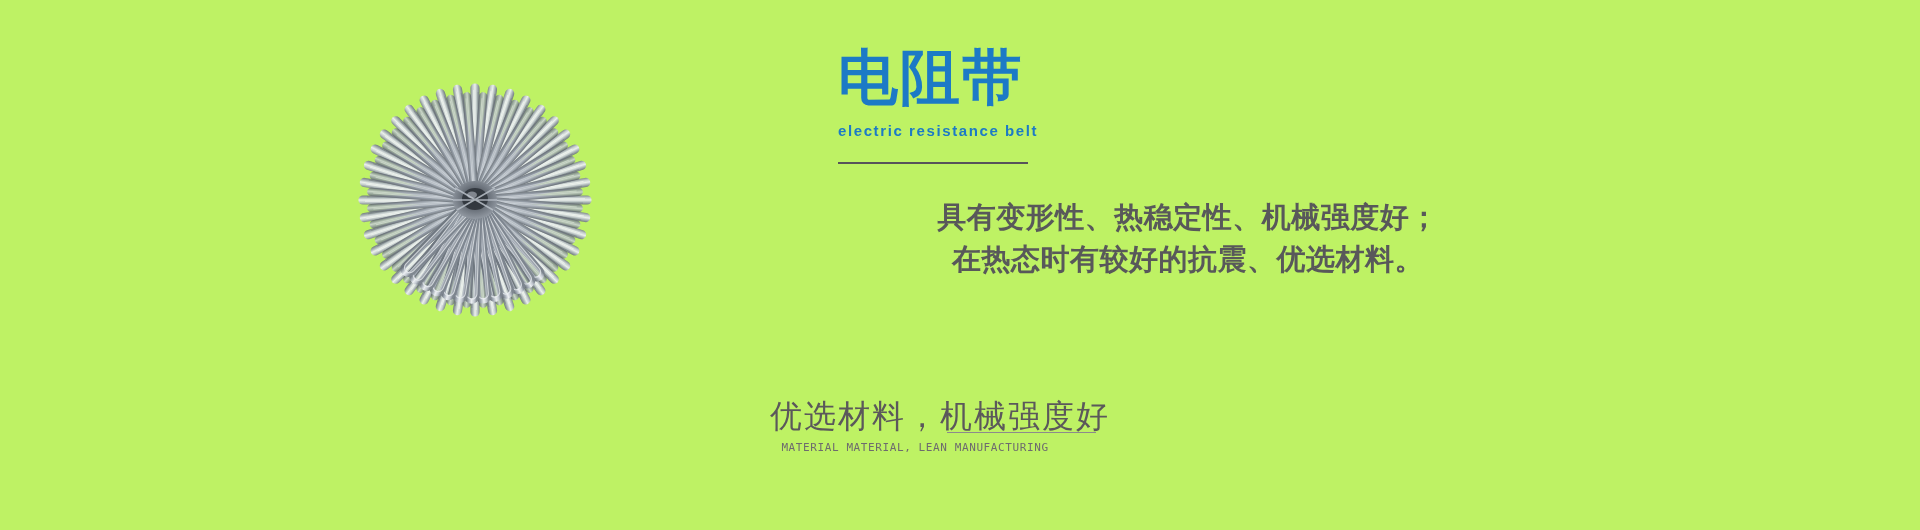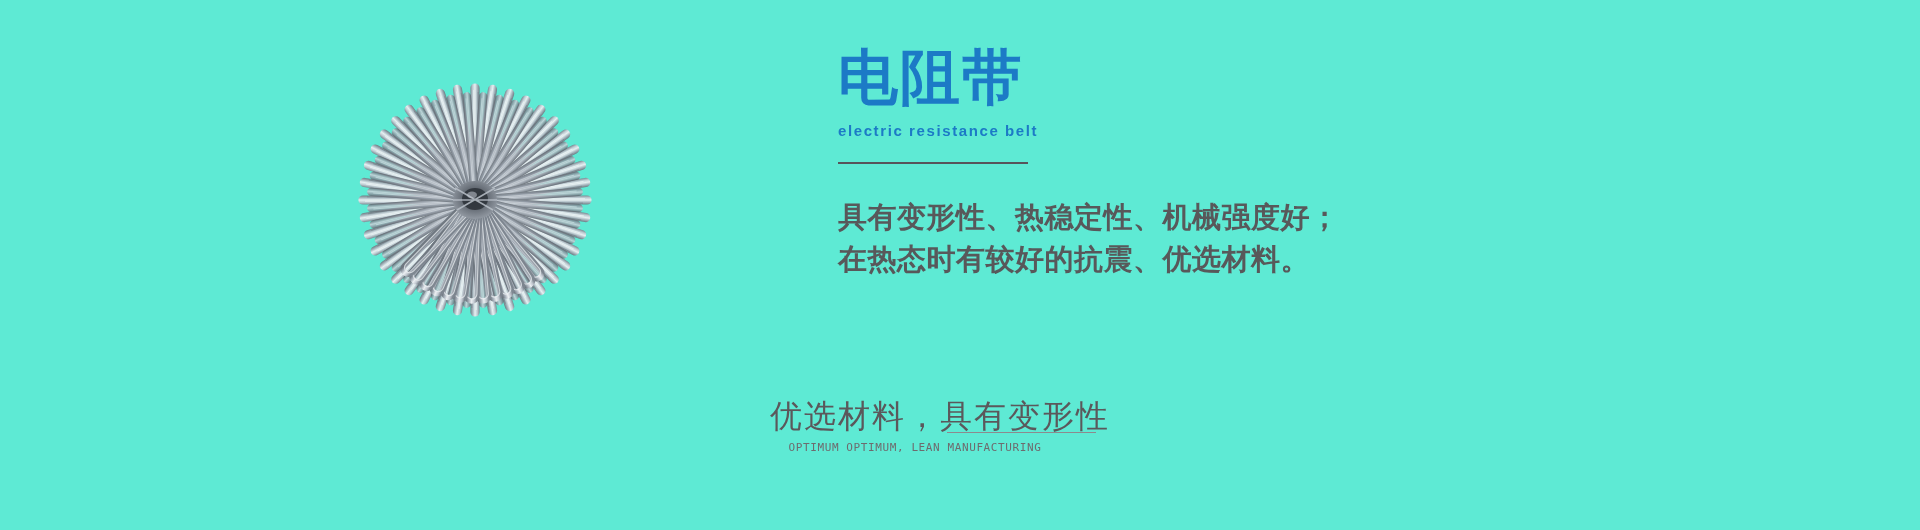--- a/index.html
+++ b/index.html
@@ -11,21 +11,21 @@
     height: 530px;
     background: #f4f4f4;
     font-family: "Liberation Sans", "DejaVu Sans", sans-serif;
     overflow: hidden;
   }
 
   .banner {
     position: relative;
     width: 1920px;
     height: 530px;
-    background: #5eead4;
+    background: #bef264;
   }
 
   
   .product-figure {
     position: absolute;
     left: 295px;
     top: 48px;
     width: 360px;
     height: 360px;
   }
@@ -74,20 +74,21 @@
   }
 
   .body-copy {
     margin-top: 32px;
     font-family: "DejaVu Sans", "Liberation Sans", sans-serif;
     font-size: 29px;
     line-height: 42px;
     font-weight: 700;
     color: #58585a;
     letter-spacing: 0.5px;
+    text-align: center;
   }
   .body-line {
     white-space: nowrap;
   }
 
   
   .tagline-block {
     position: absolute;
     left: 770px;
     top: 396px;
@@ -288,19 +289,19 @@
     <div class="divider"></div>
 
     <div class="body-copy">
       <div class="body-line">具有变形性、热稳定性、机械强度好；</div>
       <div class="body-line">在热态时有较好的抗震、优选材料。</div>
     </div>
   </div>
 
   <div class="tagline-block">
     <div class="tagline-cn">
-      <span>优选材料，具有变形性</span>
+      <span>优选材料，机械强度好</span>
       <span class="tagline-underline"></span>
     </div>
-    <div class="tagline-en">OPTIMUM OPTIMUM, LEAN MANUFACTURING</div>
+    <div class="tagline-en">MATERIAL MATERIAL, LEAN MANUFACTURING</div>
   </div>
 
 </div>
 
 </body></html>

